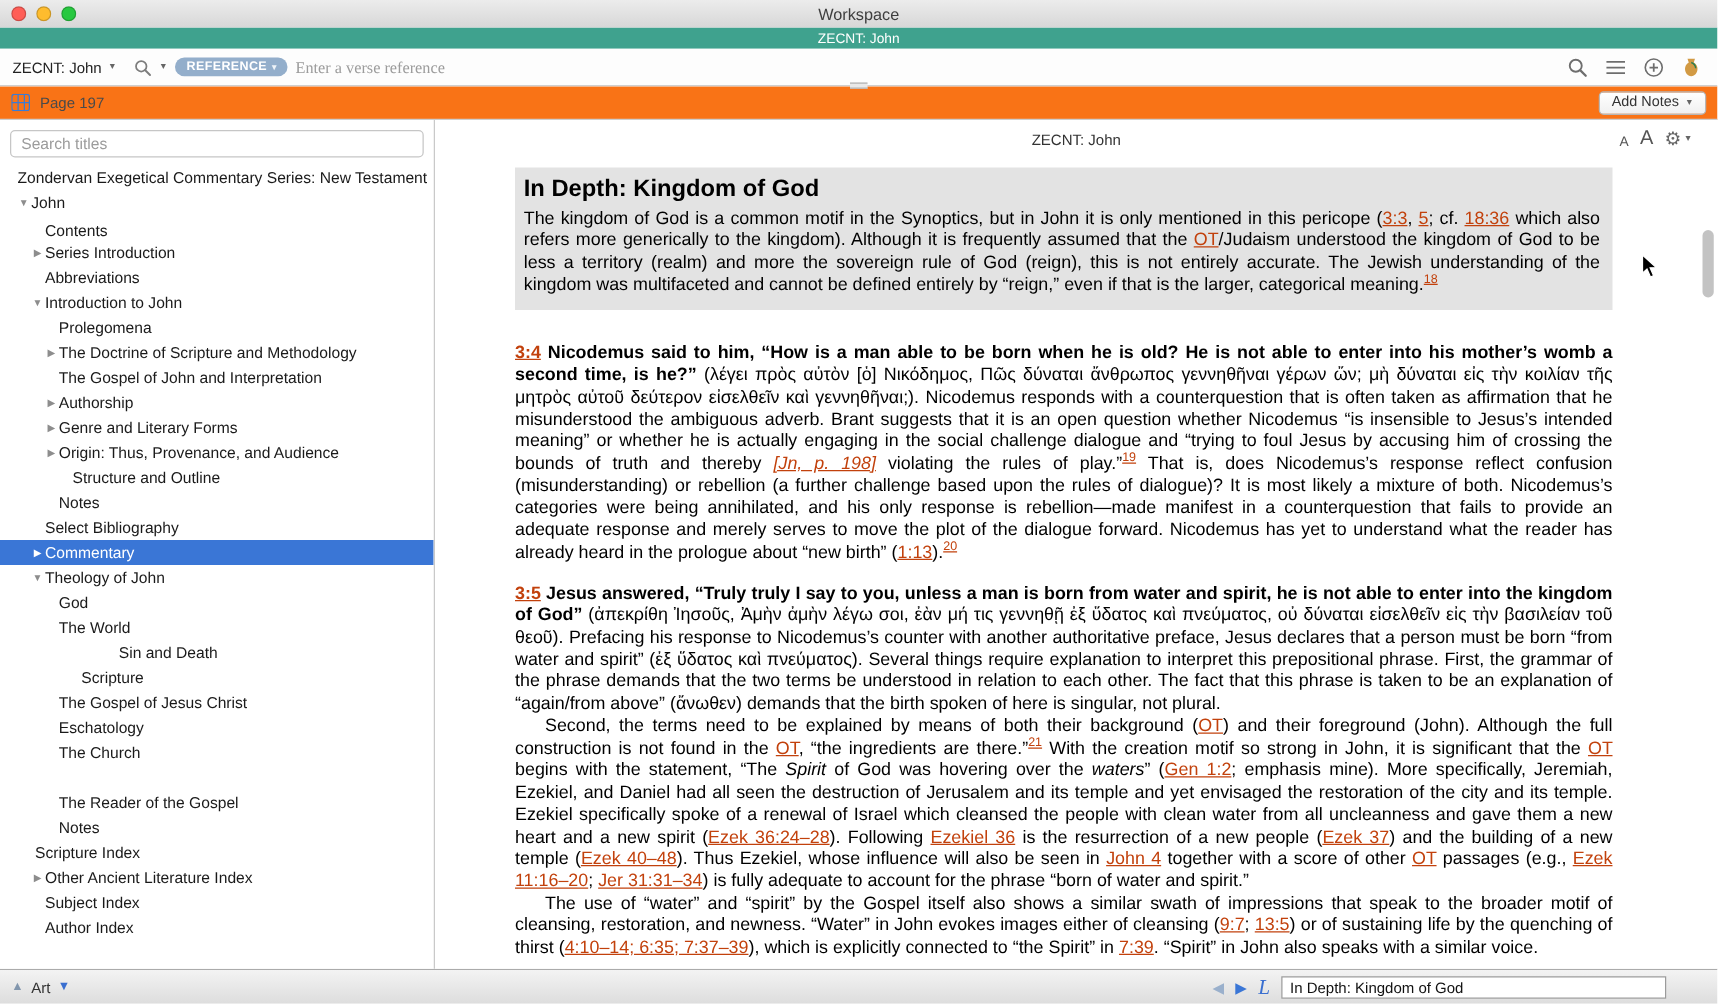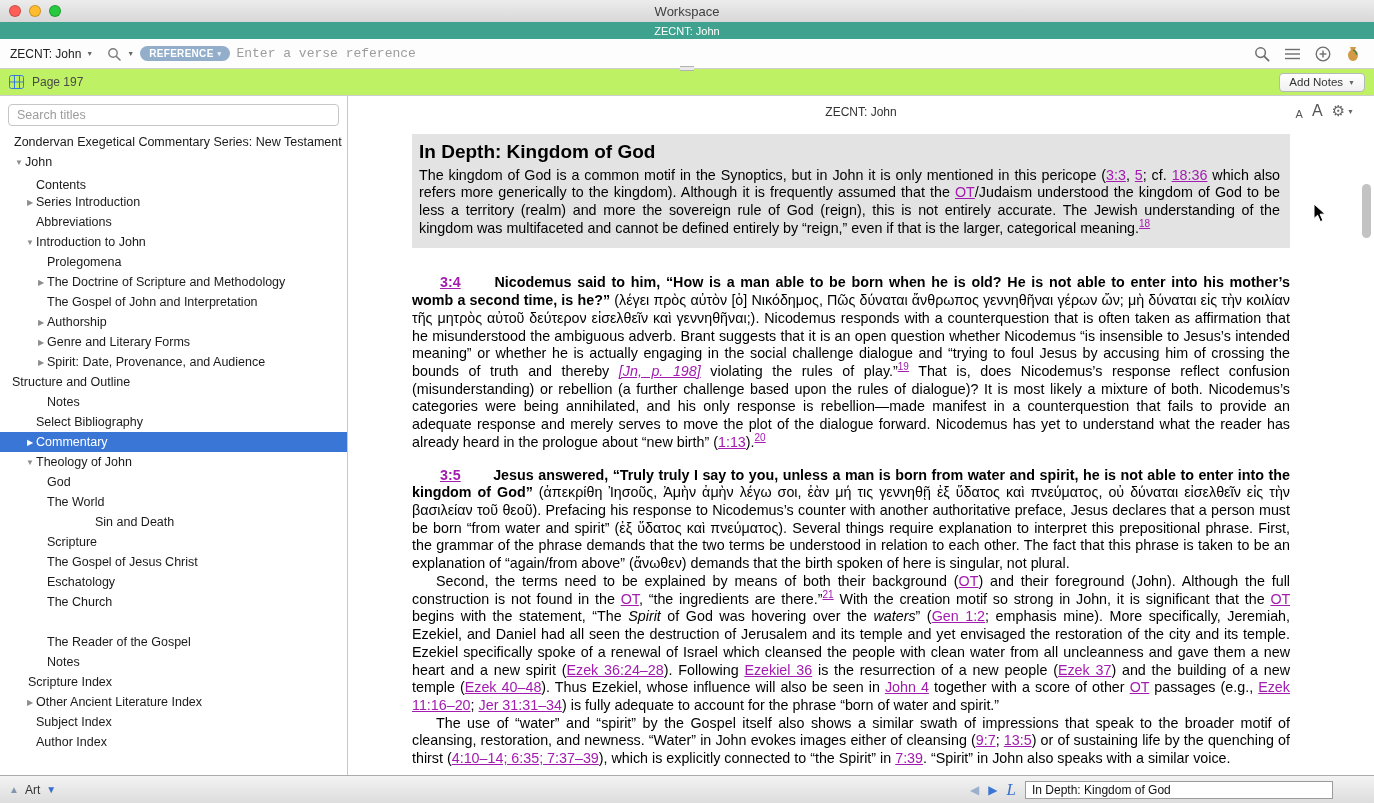--- a/index.html
+++ b/index.html
@@ -16,28 +16,28 @@
   
   .tabbar { height:17px; background:#3fa28e; color:#fff; font-size:11px; display:flex; align-items:center; justify-content:center; }
 
   
   .toolbar { height:30px; background:#fdfdfd; border-bottom:1px solid #cfcfcf; display:flex; align-items:center; padding:0 10px; position:relative; }
   .book-selector { display:flex; align-items:center; gap:5px; background:transparent; border:none; font-size:12px; color:#222; margin-right:14px; cursor:pointer; font-family:inherit; }
   .tiny-caret { font-size:7px; color:#666; }
   .searchbox { flex:1; display:flex; align-items:center; gap:6px; height:22px; }
   .scope-pill { background:#93aecb; color:#fff; font-size:10px; font-weight:bold; letter-spacing:.3px; border-radius:9px; padding:2px 9px; display:inline-flex; align-items:center; gap:4px; }
   .scope-pill .pc { font-size:7px; color:#eef3f8; }
-  .verse-input { flex:1; border:none; outline:none; font-size:13px; color:#333; background:transparent; font-family:Liberation Mono, monospace; }
+  .verse-input { flex:1; border:none; outline:none; font-size:13px; color:#333; background:transparent; font-family:Liberation Serif, serif; }
   .verse-input::placeholder { color:#9c9c9c; }
   .toolbar-right { display:flex; align-items:center; gap:15px; margin-left:12px; margin-right:4px; }
   .tb-icon { display:inline-flex; align-items:center; cursor:pointer; }
   .grip { position:absolute; left:50%; bottom:-3px; transform:translateX(-50%); width:14px; height:5px; border-top:1px solid #b2b2b2; border-bottom:1px solid #b2b2b2; background:#e9e9e9; z-index:3; }
 
   
-  .subheader { height:27px; background:#bef264; border-bottom:1px solid #cdcdcd; display:flex; align-items:center; padding:0 9px; gap:8px; font-size:12px; color:#4a4a4a; }
+  .subheader { height:27px; background:#f97316; border-bottom:1px solid #cdcdcd; display:flex; align-items:center; padding:0 9px; gap:8px; font-size:12px; color:#4a4a4a; }
   .add-notes { margin-left:auto; height:19px; background:linear-gradient(#ffffff,#f0f0f0); border:1px solid #b7b7b7; border-radius:4px; font-size:11.5px; color:#333; display:inline-flex; align-items:center; gap:5px; padding:0 9px; cursor:pointer; font-family:inherit; }
 
   
   .content { height:679px; display:flex; }
   .sidebar { width:348px; flex:0 0 348px; border-right:1px solid #c9c9c9; display:flex; flex-direction:column; overflow:hidden; background:#fff; }
   .search-wrap { padding:8px 8px 6px; }
   .search-wrap input { width:100%; height:22px; border:1px solid #c6c6c6; border-radius:4px; font-size:12.5px; padding:0 8px; color:#a16207; outline:none; font-family:inherit; }
   .search-wrap input::placeholder { color:#9c9c9c; }
   .tree { flex:1; overflow:hidden; font-size:12.5px; color:#1a1a1a; }
   .tree-row { height:20px; display:flex; align-items:center; white-space:nowrap; overflow:hidden; cursor:default; }
@@ -51,23 +51,23 @@
   .font-controls { position:absolute; right:20px; top:0; height:32px; display:flex; align-items:flex-end; padding-bottom:8px; gap:9px; color:#555; }
   .fc-small { font-size:11px; cursor:pointer; }
   .fc-large { font-size:16px; cursor:pointer; }
   .gear { font-size:15px; color:#666; cursor:pointer; display:inline-flex; align-items:center; gap:2px; }
 
   .article { position:absolute; top:32px; left:0; right:14px; bottom:0; overflow:hidden; padding:6px 70px 0 64px; font-size:14.3px; line-height:1.24; color:#000; text-align:justify; }
   .indepth { background:#e3e3e3; padding:6px 10px 11px 7px; margin-bottom:26px; }
   .indepth h2 { font-size:19px; font-weight:bold; margin:0 0 3px; text-align:left; color:#000; }
   .para.verse { margin:15px 0 0; }
   .para.ind { margin:0; text-indent:24px; }
-  .b { font-weight:bold;margin-left:28px; }
+  .b { font-weight:bold; }
   .i { font-style:italic; }
-  a.lnk { color:#a21caf; text-decoration:underline; cursor:pointer; }
+  a.lnk { color:#c2410c; text-decoration:underline; cursor:pointer; }
   sup { line-height:0; }
   sup a.lnk { font-size:10px; }
 
   .scrollbar { position:absolute; top:36px; right:3px; bottom:6px; width:9px; }
   .thumb { position:absolute; top:52px; height:54px; width:9px; border-radius:4.5px; background:#c3c3c3; }
 
   
   .bottombar { height:28px; background:linear-gradient(#f3f3f3,#dddddd); border-top:1px solid #ababab; display:flex; align-items:center; padding:0 9px; font-size:12px; color:#333; }
   .bb-left { display:flex; align-items:center; gap:6px; }
   .tri-up { color:#8296ad; font-size:10px; cursor:pointer; }
@@ -210,23 +210,23 @@
         <div class="tree-row" style="padding-left: 35px;">
           <span class="arrow">▶</span>
           <span>Authorship</span>
         </div>
         <div class="tree-row" style="padding-left: 35px;">
           <span class="arrow">▶</span>
           <span>Genre and Literary Forms</span>
         </div>
         <div class="tree-row" style="padding-left: 35px;">
           <span class="arrow">▶</span>
-          <span>Spirit: Date, Provenance, and Audience</span>
-        </div>
-        <div class="tree-row" style="">
+          <span>Origin: Thus, Provenance, and Audience</span>
+        </div>
+        <div class="tree-row" style="padding-left: 35px; margin-left: 11px;">
           <span class="arrow"></span>
           <span>Structure and Outline</span>
         </div>
         <div class="tree-row" style="padding-left: 35px;">
           <span class="arrow"></span>
           <span>Notes</span>
         </div>
         <div class="tree-row" style="padding-left: 24px;">
           <span class="arrow"></span>
           <span>Select Bibliography</span>
@@ -244,21 +244,21 @@
           <span>God</span>
         </div>
         <div class="tree-row" style="padding-left: 35px;">
           <span class="arrow"></span>
           <span>The World</span>
         </div>
         <div class="tree-row" style="padding-left: 35px; margin-left: 48px;">
           <span class="arrow"></span>
           <span>Sin and Death</span>
         </div>
-        <div class="tree-row" style="padding-left: 35px; align-items: center;">
+        <div class="tree-row" style="padding-left: 53px; align-items: center;">
           <span class="arrow"></span>
           <span>Scripture</span>
         </div>
         <div class="tree-row" style="padding-left: 35px;">
           <span class="arrow"></span>
           <span>The Gospel of Jesus Christ</span>
         </div>
         <div class="tree-row" style="padding-left: 35px;">
           <span class="arrow"></span>
           <span>Eschatology</span>

